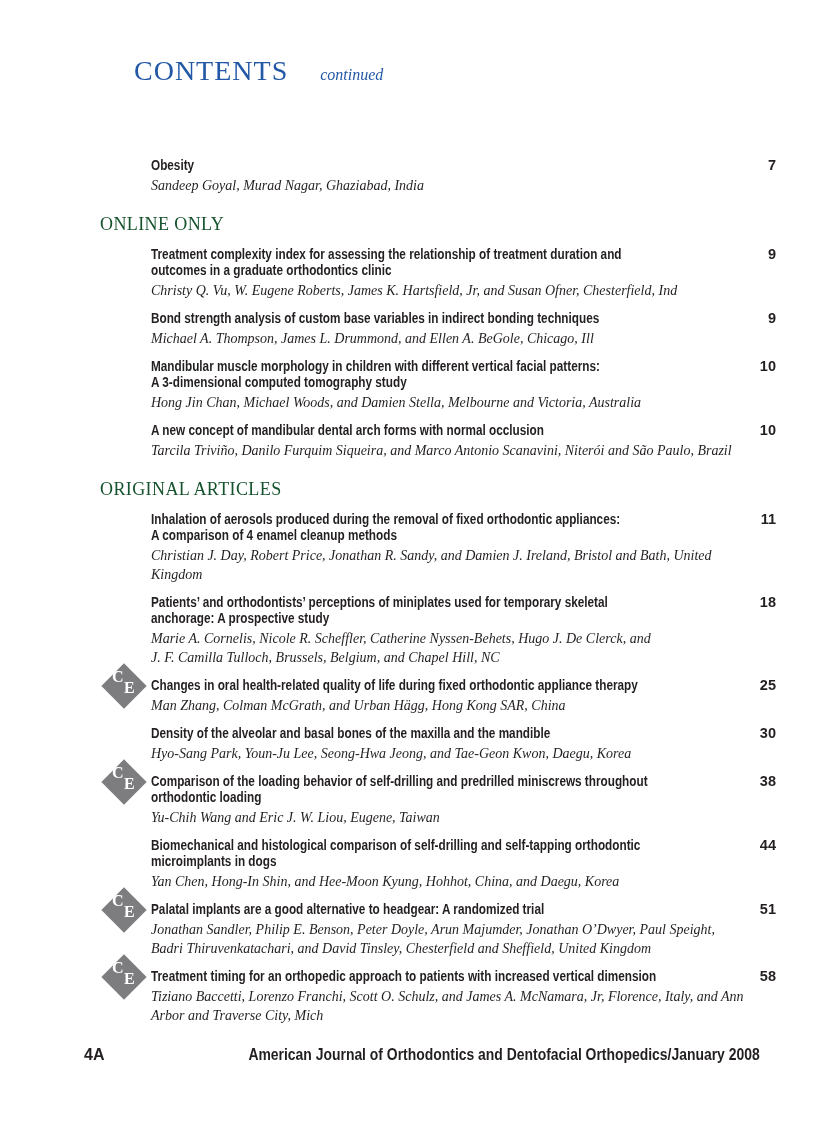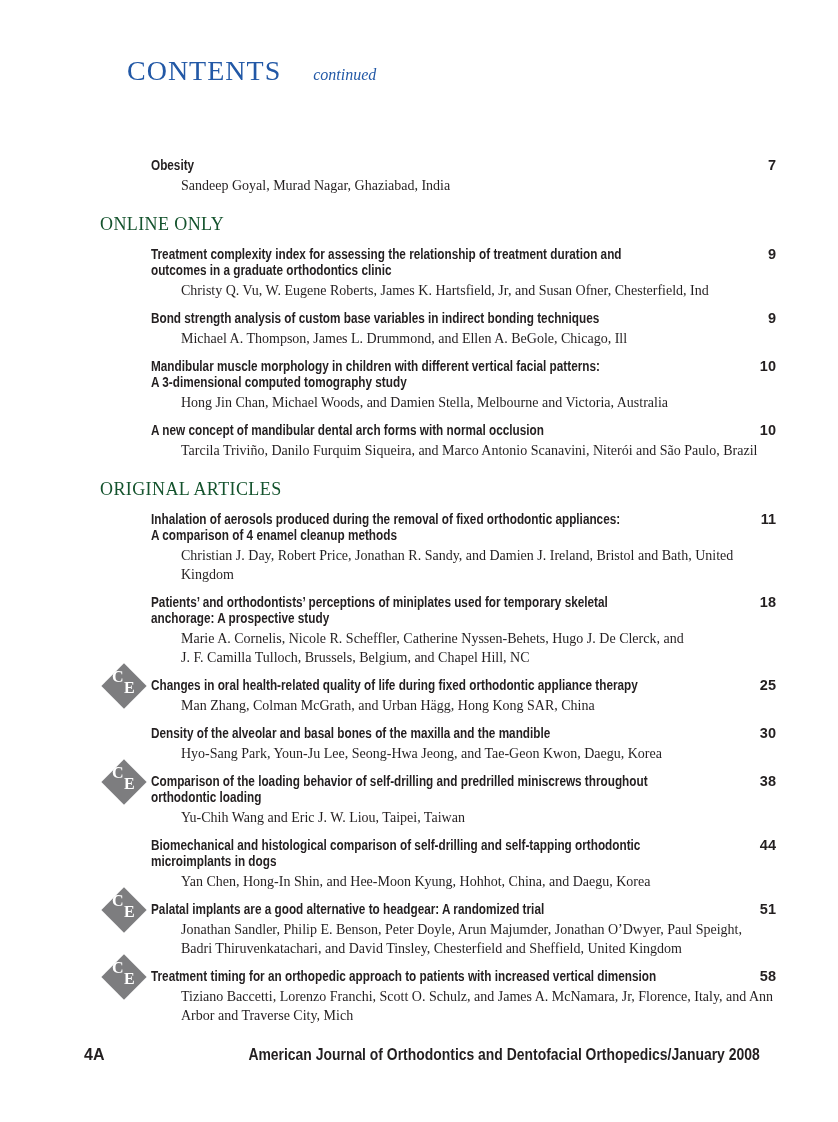--- a/index.html
+++ b/index.html
@@ -2,44 +2,44 @@
 <html><head>
 <meta charset="utf-8">
 <style>
   * { margin:0; padding:0; box-sizing:border-box; }
   html,body { background:#ffffff; }
   .page {
     position:relative; width:838px; height:1122px; background:#ffffff;
     margin:0 auto; overflow:hidden;
     font-family:"Liberation Sans", sans-serif; color:#231f20;
   }
-  .masthead { position:absolute; top:55px; left:127px; display:flex; align-items:baseline; }
+  .masthead { position:absolute; top:55px; left:134px; display:flex; align-items:baseline; }
   .masthead-title {
     font-family:"Liberation Serif", serif; font-size:28px; letter-spacing:1px;
     color:#2258a6; font-weight:400;
   }
   .masthead-sub {
     font-family:"Liberation Serif", serif; font-style:italic; font-size:16px;
     color:#2258a6; margin-left:32px;
   }
   .toc { position:absolute; top:157px; left:100px; width:676px; }
   .section-heading {
     font-family:"Liberation Serif", serif; font-size:18px; line-height:20px;
     letter-spacing:0.4px; color:#14532d; font-weight:400;
     margin:19px 0 12px 0;
   }
   .entry { position:relative; margin:0 0 10px 0; padding-left:51px; min-height:20px; }
   .entry-title {
     font-size:14px; line-height:16px; font-weight:bold; color:#231f20;
     white-space:pre; transform:scaleX(0.84); transform-origin:0 0;
   }
   .entry-authors {
-    font-family:"Liberation Serif", serif; 
+    font-family:"Liberation Serif", serif; font-style:italic;
     font-size:14px; line-height:19px; color:#231f20;
-    white-space:pre; margin-top:3px;margin-left:30px;
+    white-space:pre; margin-top:3px;
   }
   .entry-page {
     position:absolute; top:0; right:0; width:44px; text-align:right;
     font-size:14.5px; line-height:16px; font-weight:bold; color:#231f20;
   }
   .ce-badge { position:absolute; left:1px; top:-14px; width:46px; height:46px; }
   .ce-diamond {
     position:absolute; left:7px; top:7px; width:32px; height:32px;
     background:#7d7d7f; transform:rotate(45deg);
   }
@@ -138,21 +138,21 @@
     </div>
 
     <div class="entry">
       <span class="ce-badge">
         <span class="ce-diamond"></span>
         <span class="ce-c">C</span>
         <span class="ce-e">E</span>
       </span>
       <div class="entry-title">Comparison of the loading behavior of self-drilling and predrilled miniscrews throughout
 orthodontic loading</div>
-      <div class="entry-authors">Yu-Chih Wang and Eric J. W. Liou, Taipei, Taiwan</div>
+      <div class="entry-authors">Yu-Chih Wang and Eric J. W. Liou, Eugene, Taiwan</div>
       <div class="entry-page">38</div>
     </div>
 
     <div class="entry">
       <div class="entry-title">Biomechanical and histological comparison of self-drilling and self-tapping orthodontic
 microimplants in dogs</div>
       <div class="entry-authors">Yan Chen, Hong-In Shin, and Hee-Moon Kyung, Hohhot, China, and Daegu, Korea</div>
       <div class="entry-page">44</div>
     </div>
 

